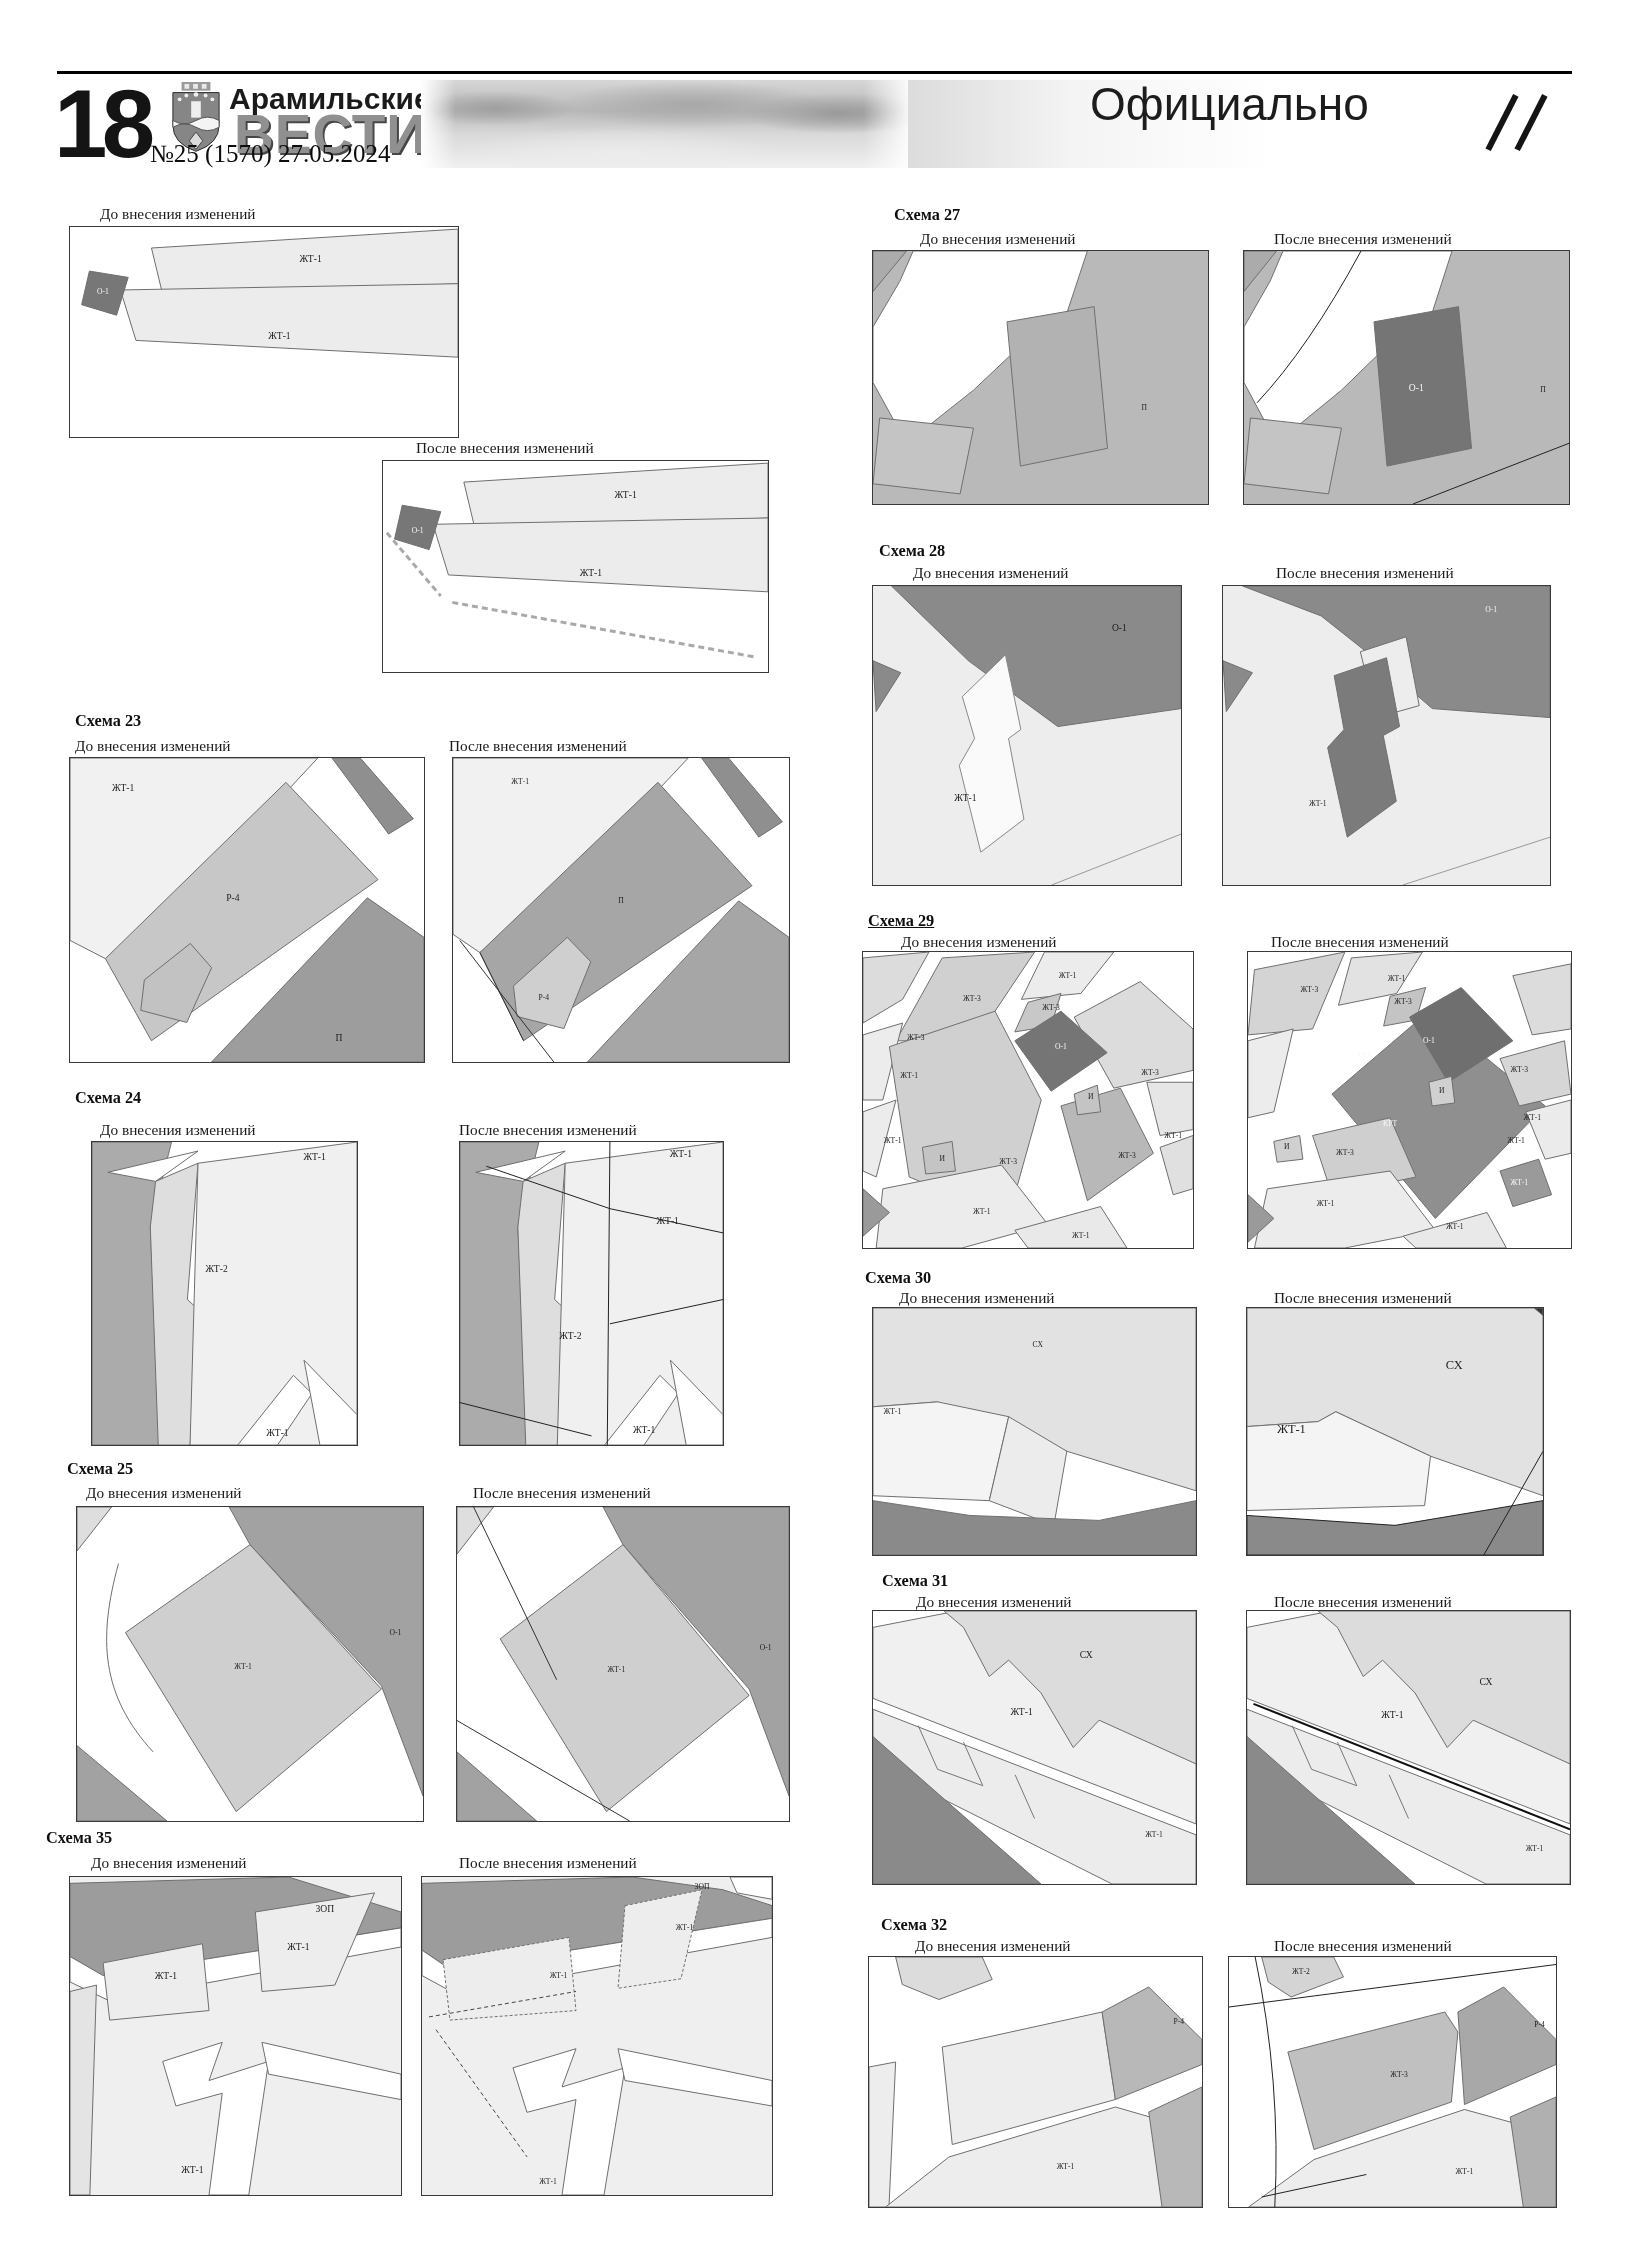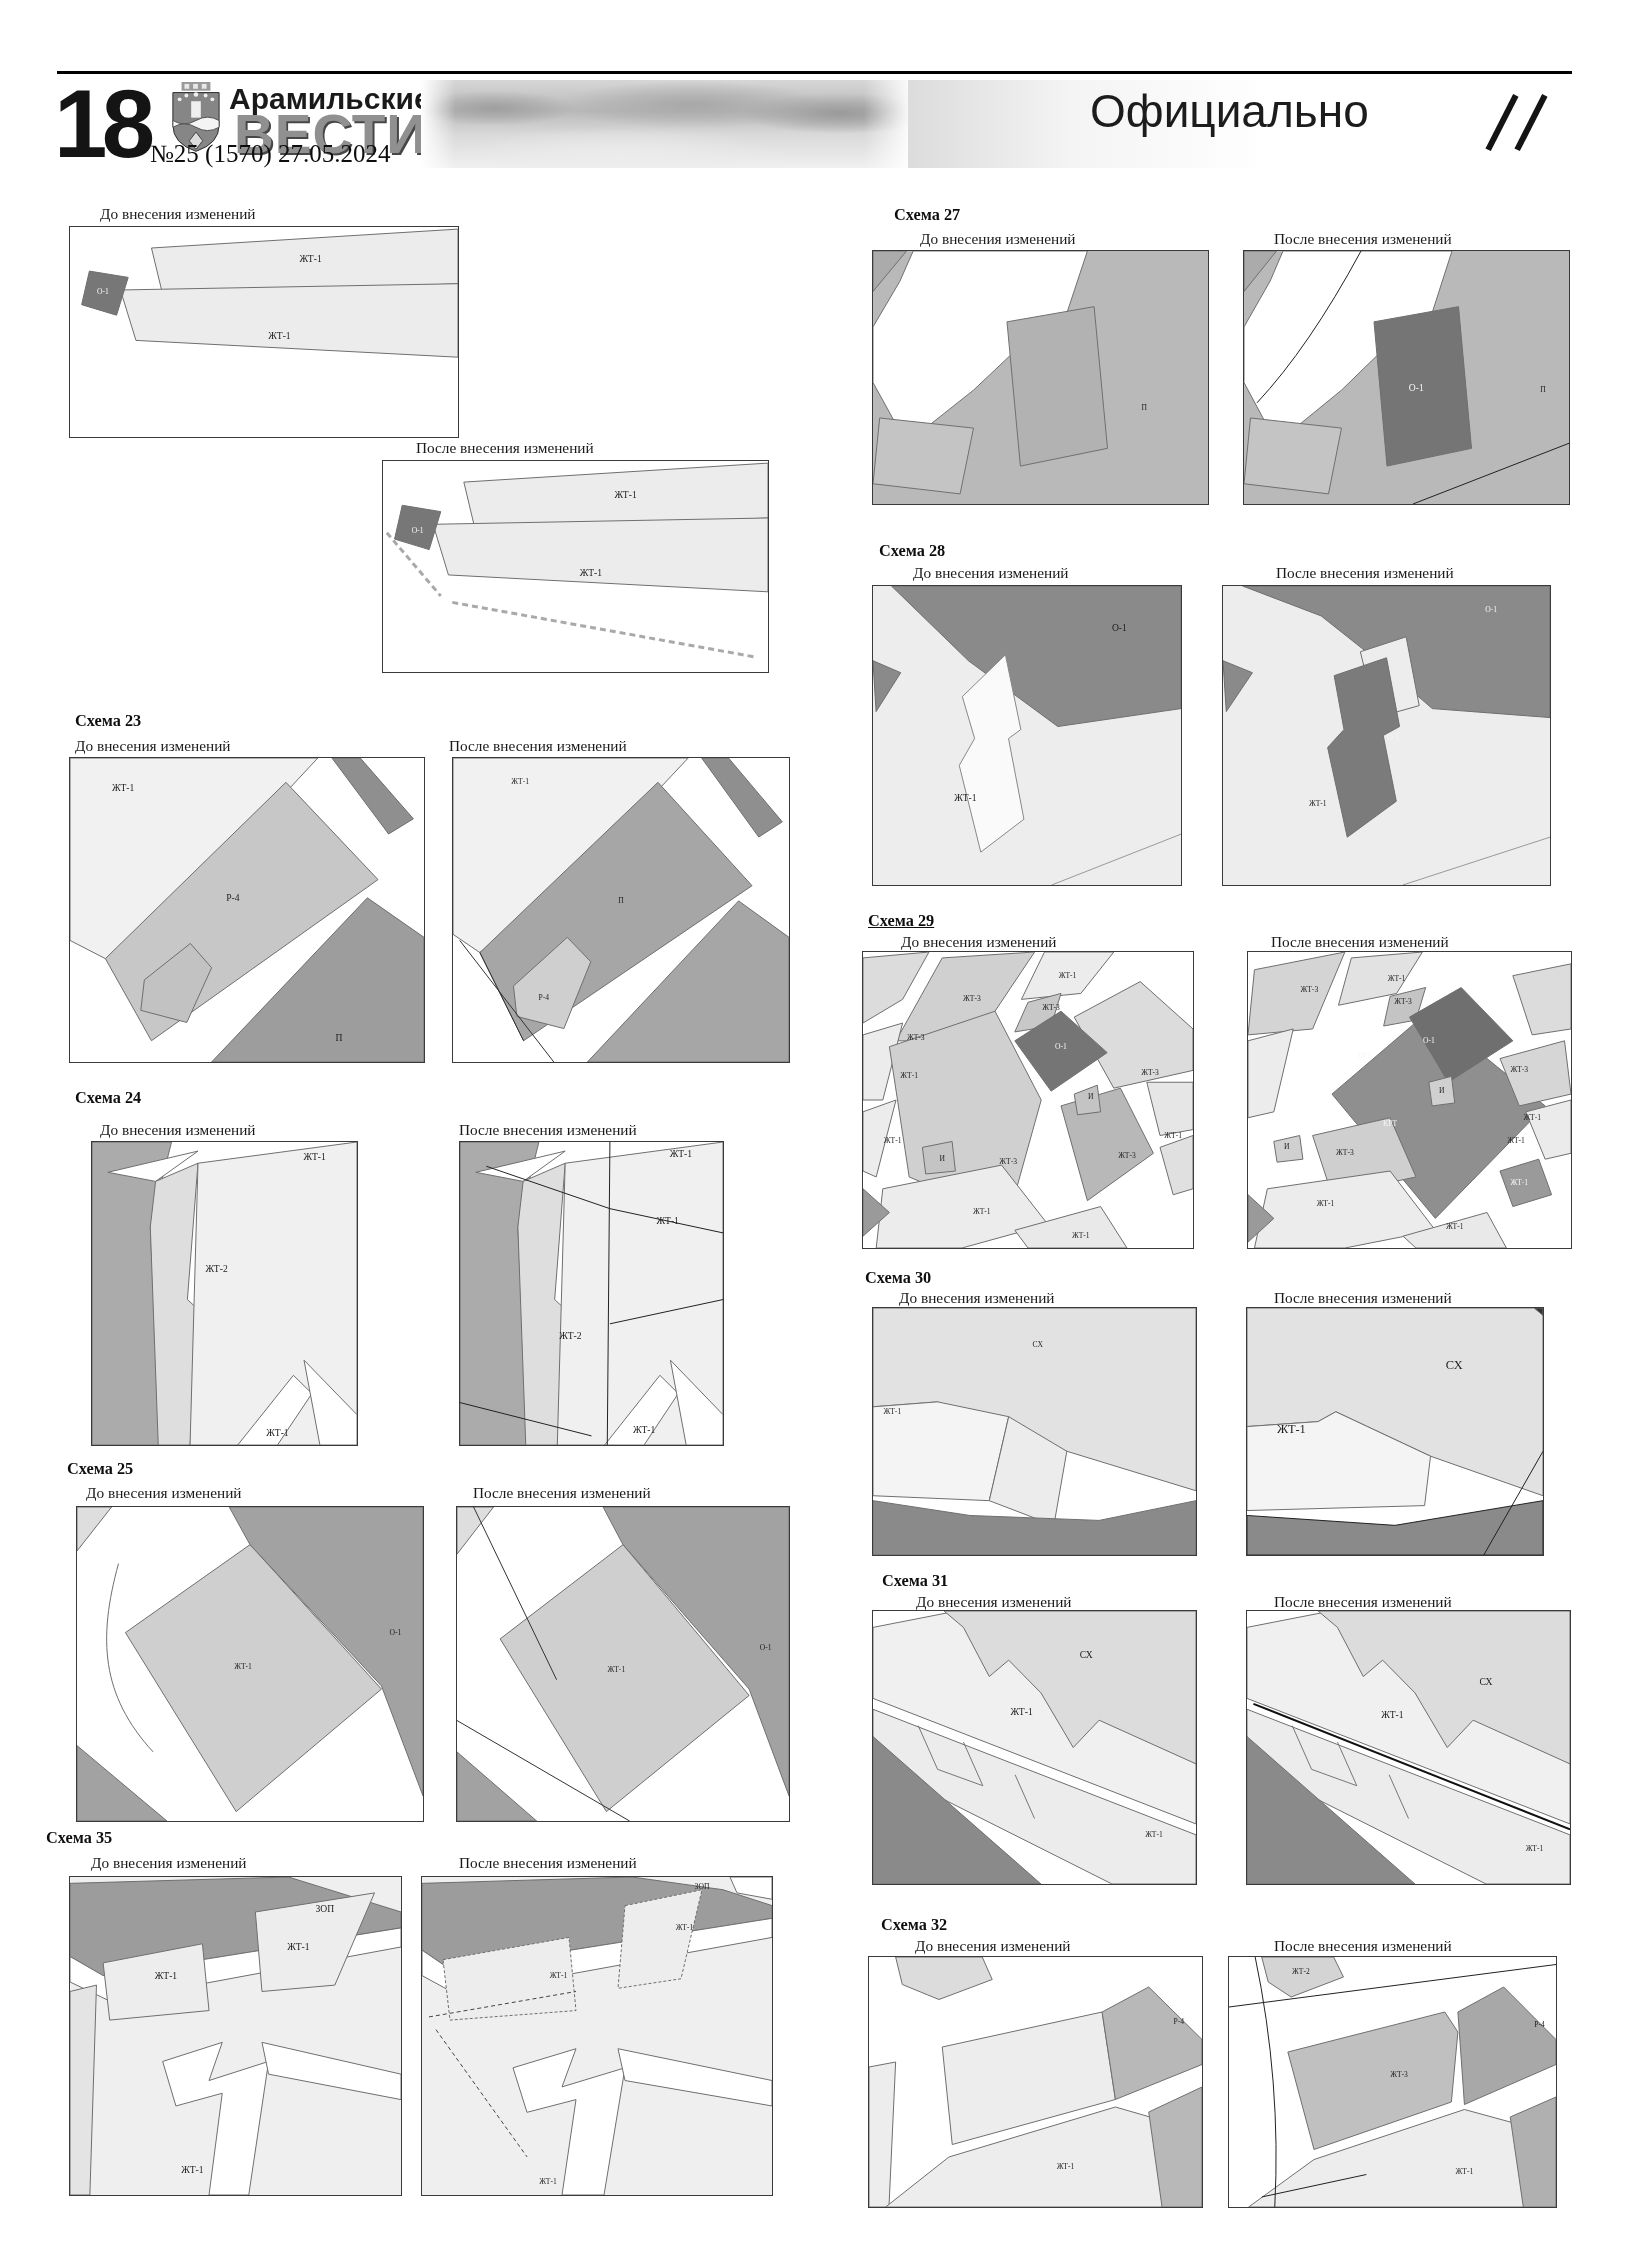--- a/index.html
+++ b/index.html
@@ -18,21 +18,21 @@
   .hdr-fade{position:absolute;left:908px;top:80px;width:661px;height:88px;
          background:linear-gradient(to right,#dcdcdc,#f4f4f4 25%,#ffffff 55%);}
   .photo{position:absolute;left:421px;top:80px;width:492px;height:88px;background:
      radial-gradient(ellipse 115px 25px at 15% 32%, #9f9f9f 0%, rgba(160,160,160,0) 70%),
      radial-gradient(ellipse 191px 34px at 55% 28%, #a8a8a8 0%, rgba(160,160,160,0) 70%),
      radial-gradient(ellipse 143px 29px at 85% 38%, #9a9a9a 0%, rgba(160,160,160,0) 70%),
      radial-gradient(ellipse 239px 44px at 40% 88%, #ececec 0%, rgba(230,230,230,0) 70%),
      linear-gradient(to bottom, #d6d6d6 0%, #b9b9b9 35%, #d9d9d9 62%, #f0f0f0 100%);}
   .photo-fade{position:absolute;inset:0;background:linear-gradient(to right,#fff 0%,
      rgba(255,255,255,0) 7%, rgba(255,255,255,0) 90%, #fff 100%);}
-  .section-title{position:absolute;left:1090px;top:84px;font-family:"Liberation Sans",sans-serif;
+  .section-title{position:absolute;left:1090px;top:77px;font-family:"Liberation Sans",sans-serif;
      font-size:46px;color:#1c1c1c;}
   .slash{position:absolute;width:5.7px;height:61px;background:#141414;transform:rotate(27deg);}
   .stitle{position:absolute;font-weight:bold;font-size:16.3px;color:#0e0e0e;white-space:nowrap;}
   .clabel{position:absolute;font-size:15.3px;color:#1a1a1a;white-space:nowrap;}
   .map{position:absolute;border:1px solid #3a3a3a;background:#fff;}
   .map svg{position:absolute;left:0;top:0;width:100%;height:100%;}
   svg polygon, svg path{stroke:#6f6f6f;stroke-width:1;vector-effect:non-scaling-stroke;}
   svg rect{stroke:none;}
   .zl{position:absolute;transform:translate(-50%,-50%);font-size:9.6px;color:#1d1d1d;
       white-space:nowrap;line-height:1;}

